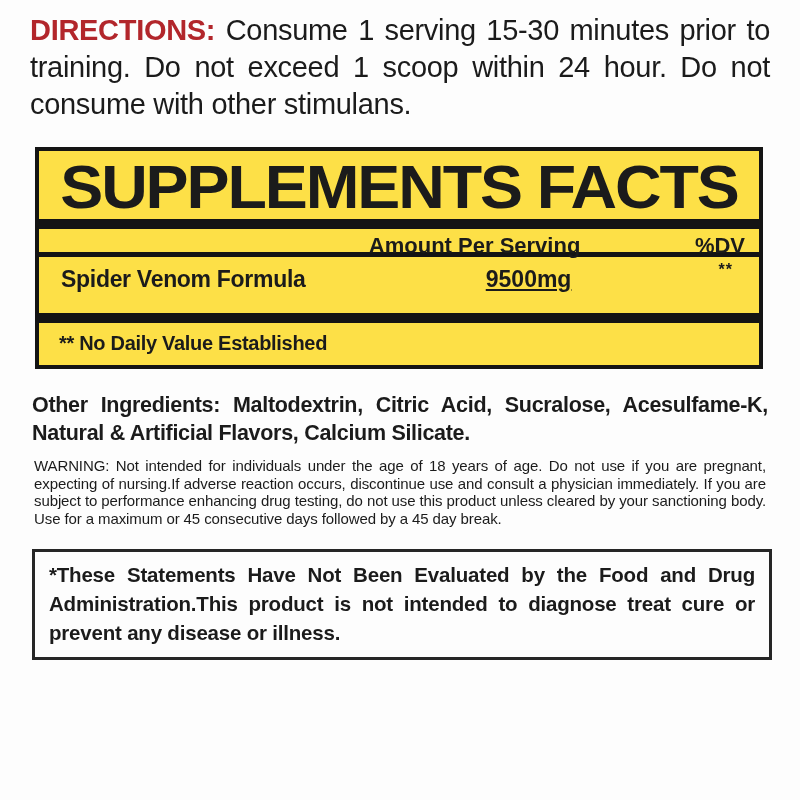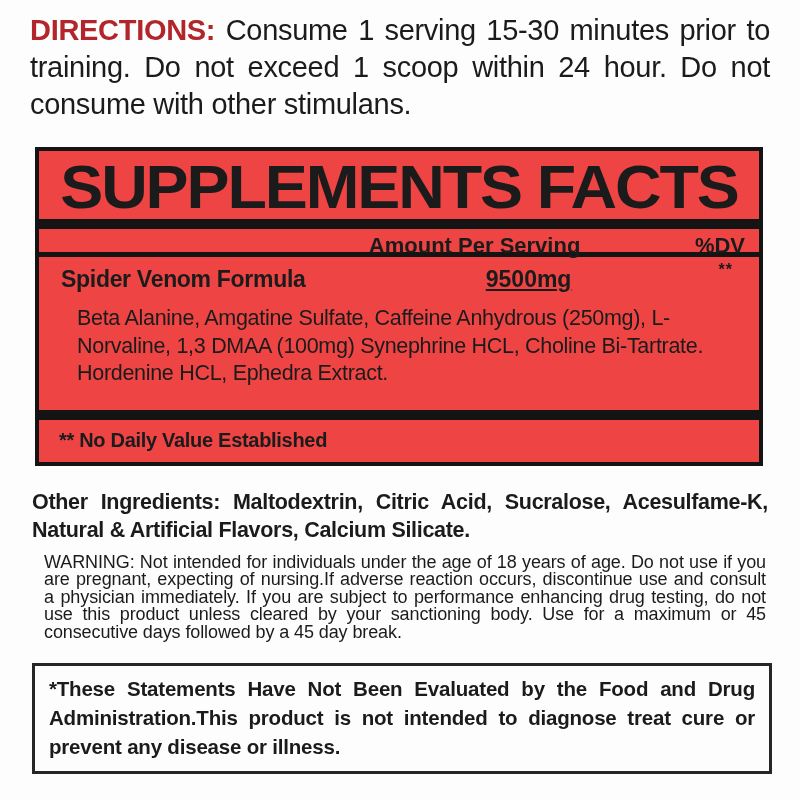--- a/index.html
+++ b/index.html
@@ -25,21 +25,21 @@
   .directions .dir-label {
     color: #b2262b;
     font-weight: bold;
   }
 
   
   .supp-box {
     margin: 24px 35px 0 35px;
     width: 728px;
     border: 4px solid #141414;
-    background: #ef4444;
+    background: #fde047;
   }
   .supp-title {
     text-align: center;
     font-weight: bold;
     font-size: 62px;
     letter-spacing: -2px;
     line-height: 64px;
     padding-top: 4px;
     transform: scaleX(1.04);
     transform-origin: center;
@@ -102,22 +102,22 @@
     margin: 22px 32px 0 32px;
     font-weight: bold;
     font-size: 21.5px;
     line-height: 28px;
     text-align: justify;
     letter-spacing: -0.3px;
   }
 
   
   .warning {
-    margin: 10px 34px 0 44px;
-    font-size: 18px;
+    margin: 10px 34px 0 34px;
+    font-size: 15px;
     line-height: 17.6px;
     text-align: justify;
     letter-spacing: -0.1px;
   }
 
   
   .statement-box {
     margin: 22px 30px 0 32px;
     width: 740px;
     border: 3px solid #262626;
@@ -150,21 +150,20 @@
     </div>
 
     <div class="bar-thin"></div>
 
     <div class="main-section">
       <div class="formula-row">
         <span class="formula-name">Spider Venom Formula</span>
         <span class="formula-amount">9500mg</span>
         <span class="formula-dv">**</span>
       </div>
-      <p class="formula-ingredients">Beta Alanine, Amgatine Sulfate, Caffeine Anhydrous (250mg), L-Norvaline, 1,3 DMAA (100mg) Synephrine HCL, Choline Bi-Tartrate. Hordenine HCL, Ephedra Extract.</p>
     </div>
 
     <div class="bar-thick"></div>
 
     <div class="footnote-row">** No Daily Value Established</div>
   </div>
 
   <p class="other-ingredients"><span>Other Ingredients:</span><span> Maltodextrin, Citric Acid, Sucralose, Acesulfame-K, Natural &amp; Artificial Flavors, Calcium Silicate.</span></p>
 
   <p class="warning"><span>WARNING:</span><span> Not intended for individuals under the age of 18 years of age. Do not use if you are pregnant, expecting of nursing.If adverse reaction occurs, discontinue use and consult a physician immediately. If you are subject to performance enhancing drug testing, do not use this product unless cleared by your sanctioning body. Use for a maximum or 45 consecutive days followed by a 45 day break.</span></p>

